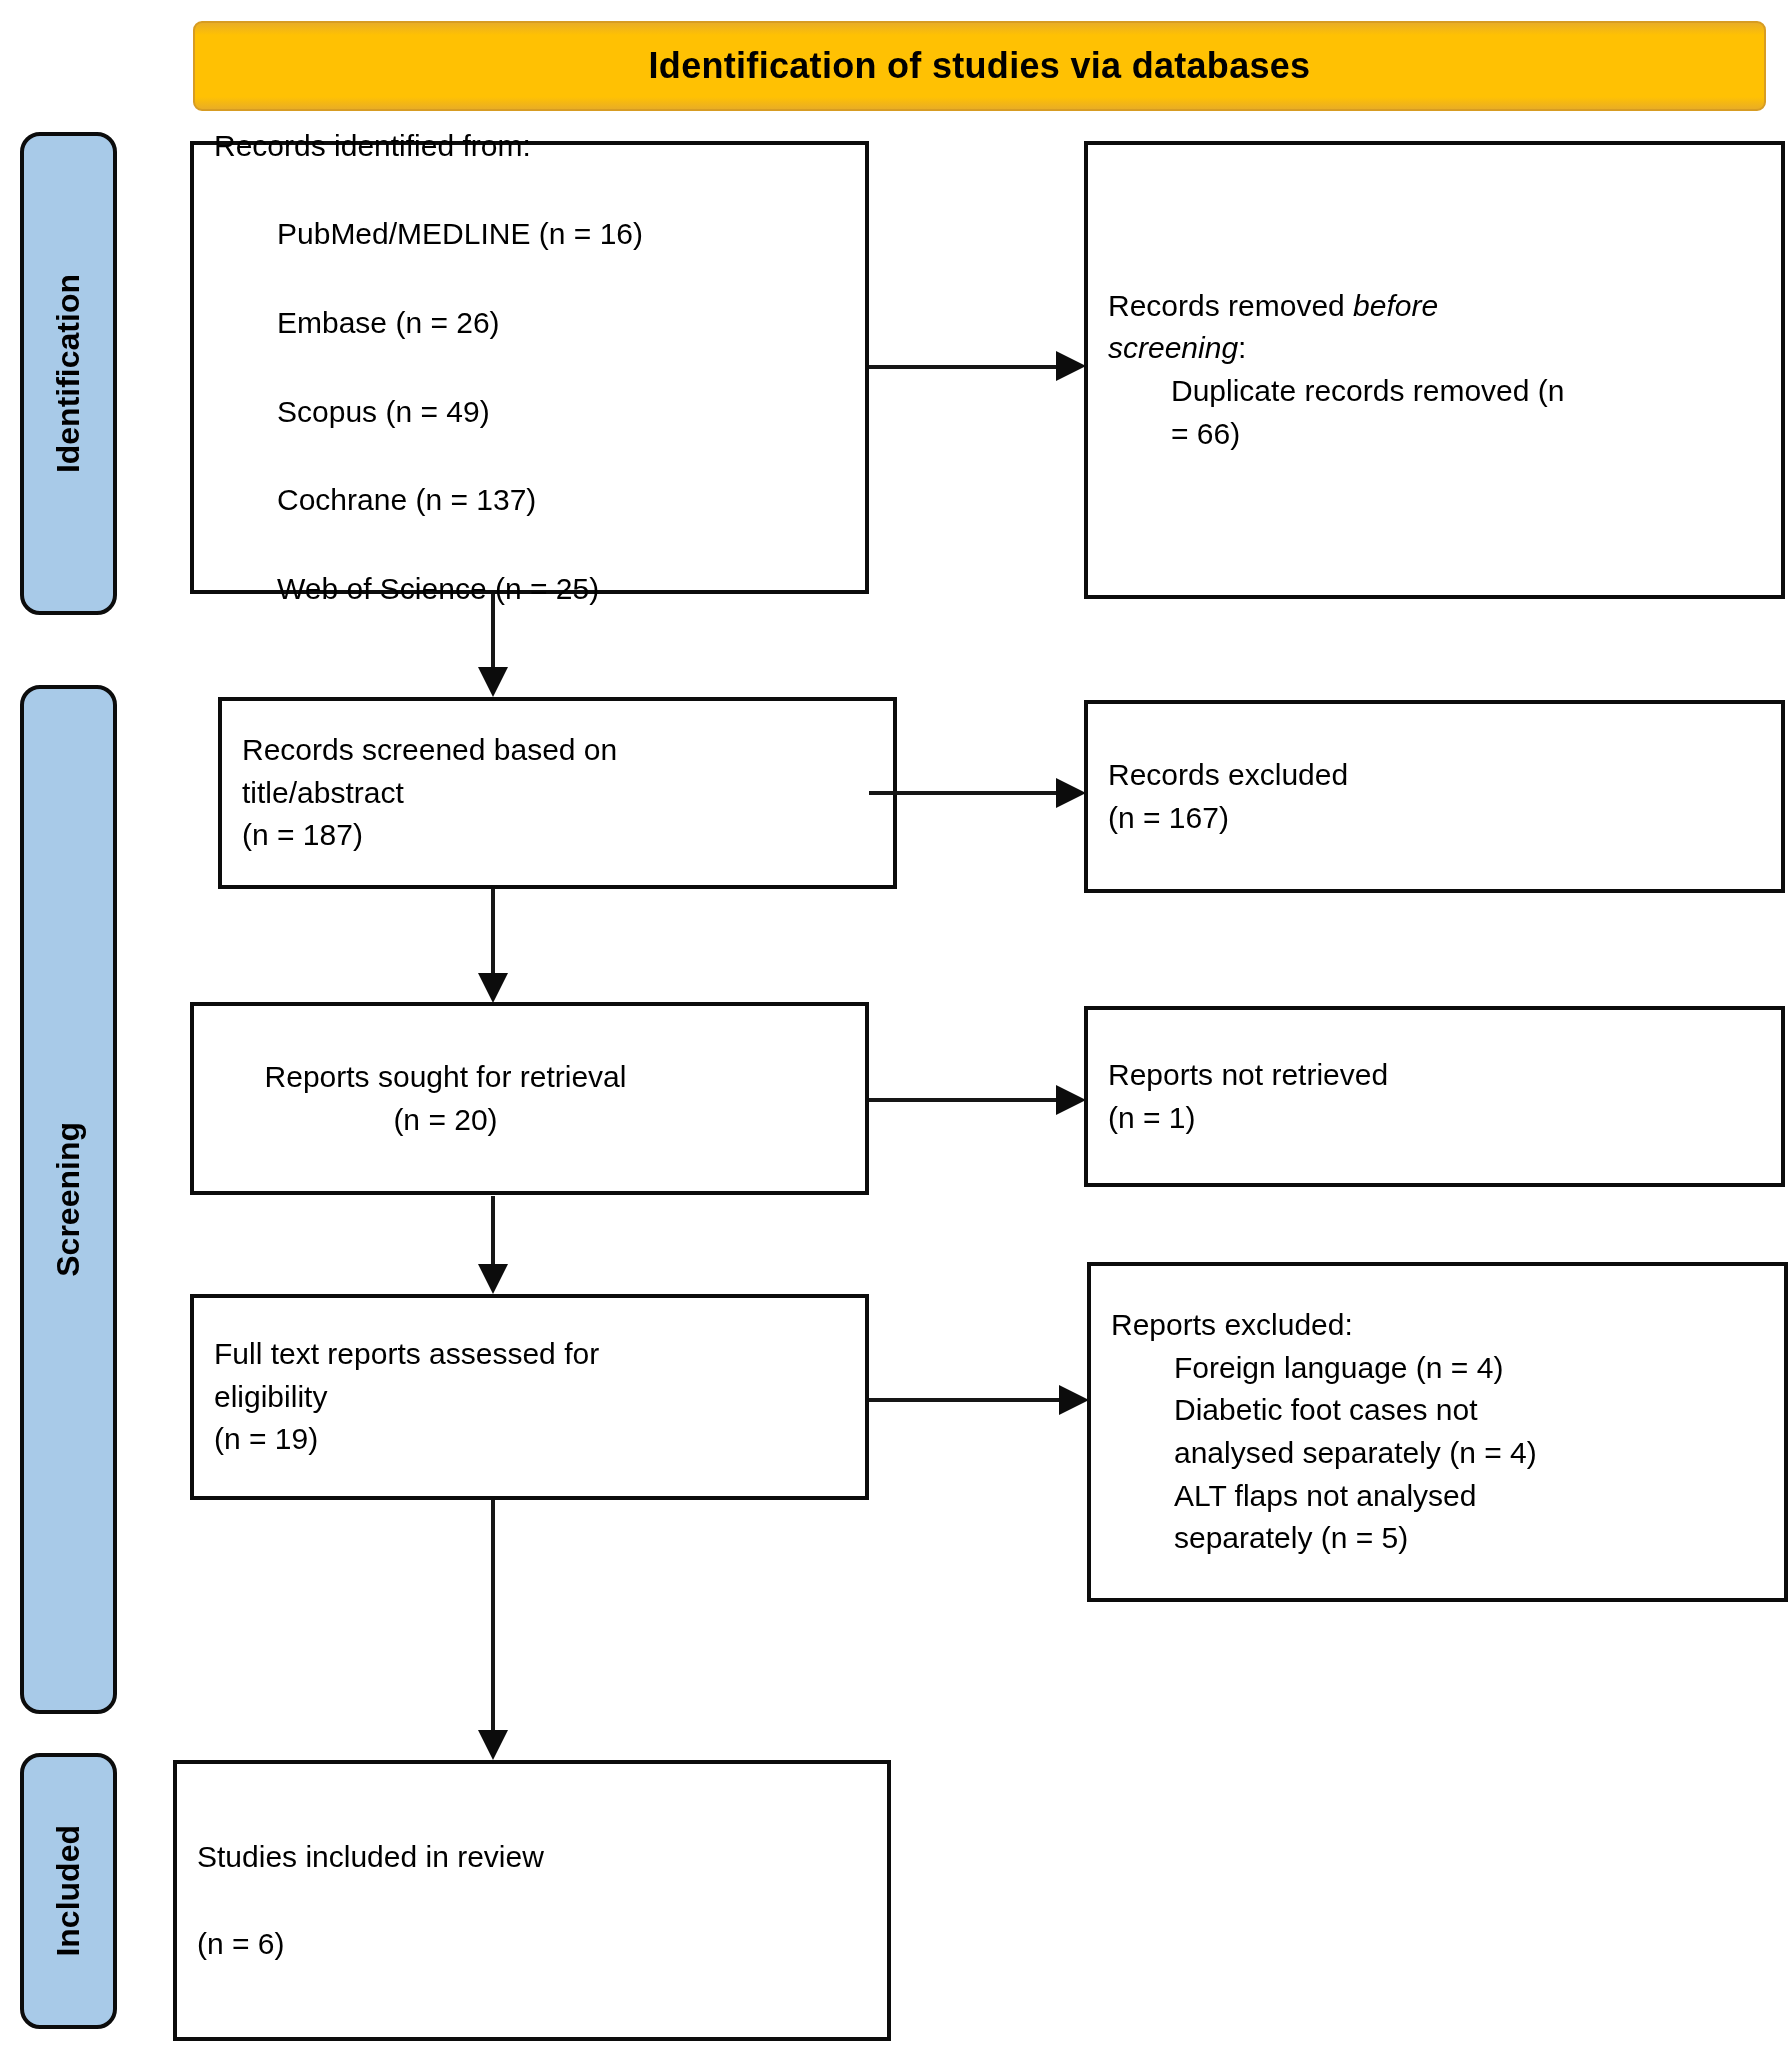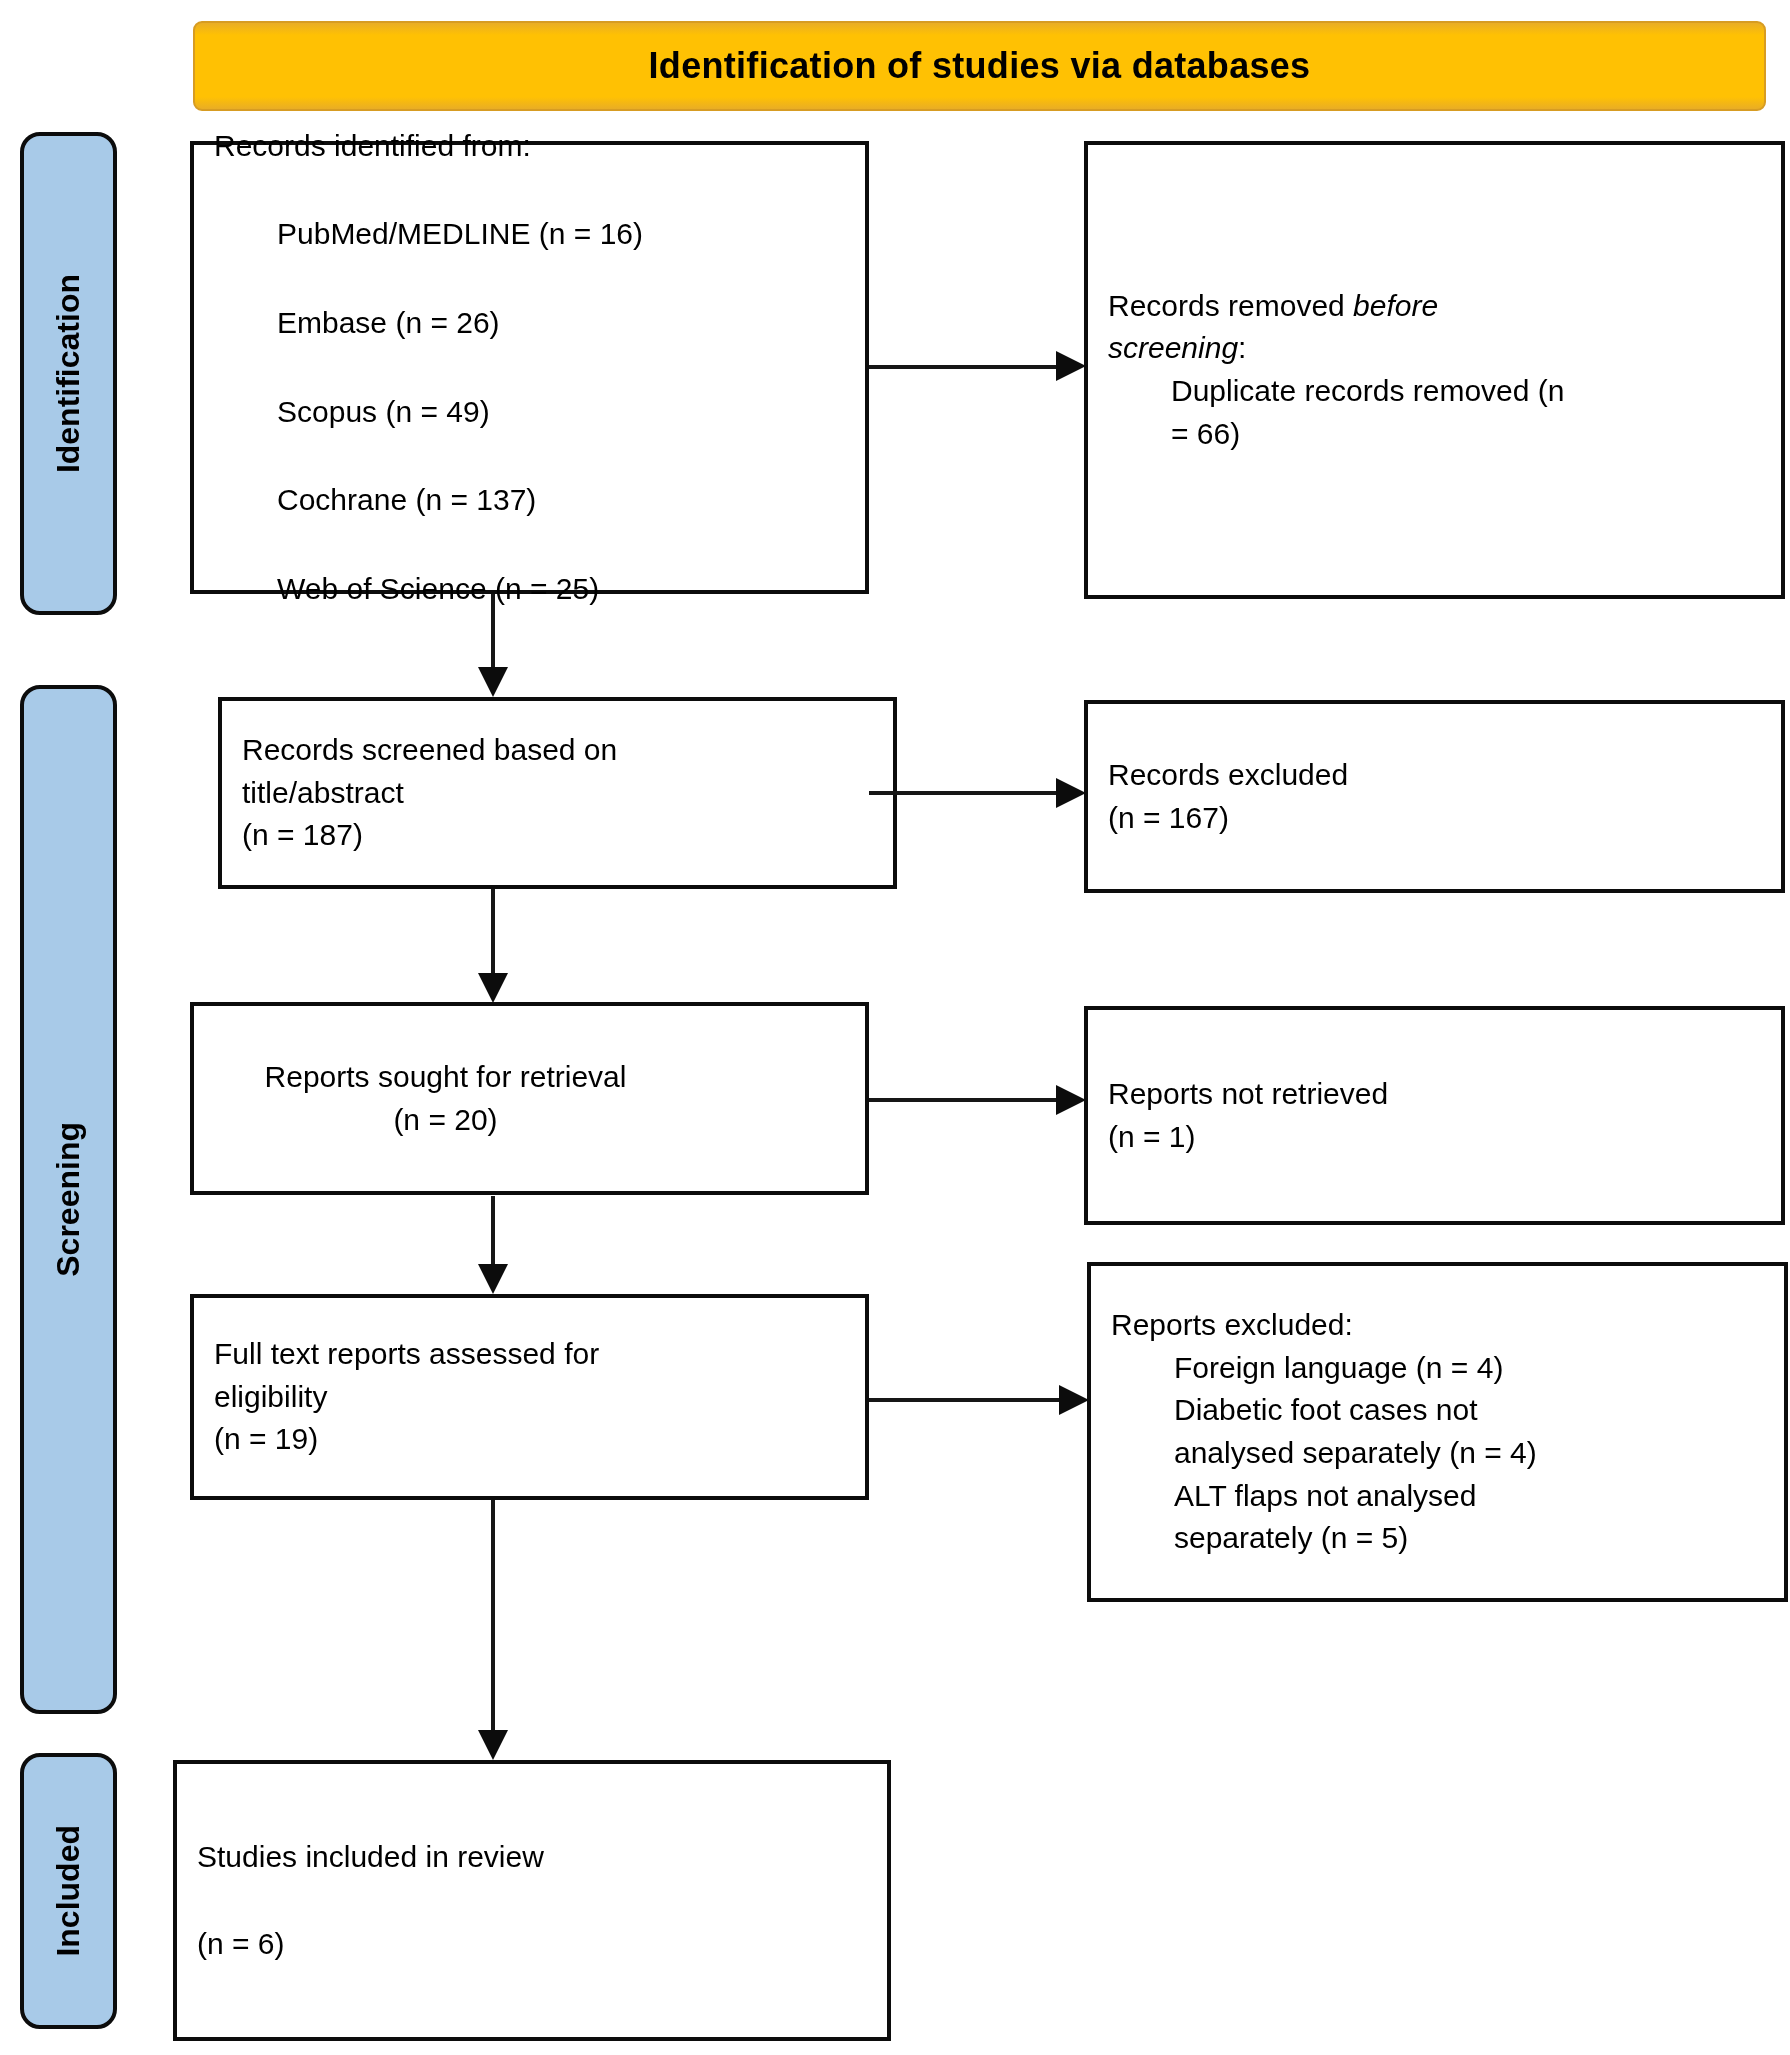--- a/index.html
+++ b/index.html
@@ -44,21 +44,21 @@
   }
   .fbox .t{max-width:463px;}
   .fbox .t-r{max-width:423px;}
   .fbox .sub{margin-left:63px;max-width:410px;}
   .fbox .em{font-style:italic;}
   .l1{left:190px;top:141px;width:679px;height:453px;gap:46px;}
   .r1{left:1084px;top:141px;width:701px;height:458px;}
   .l2{left:190px;top:697px;width:679px;height:192px;margin-left:28px;}
   .r2{left:1084px;top:700px;width:701px;height:193px;}
   .l3{left:190px;top:1002px;width:679px;height:193px;text-align:center;}
-  .r3{left:1084px;top:1006px;width:701px;height:219px;}
+  .r3{left:1084px;top:1006px;width:701px;height:181px;}
   .l4{left:190px;top:1294px;width:679px;height:206px;}
   .r4{left:1087px;top:1262px;width:701px;height:340px;}
   .l5{left:173px;top:1760px;width:718px;height:281px;gap:44px;}
   
   .vline{position:absolute;width:4px;background:#161616;}
   .hline{position:absolute;height:4px;background:#161616;}
   .head-down{position:absolute;width:0;height:0;
     border-left:15px solid transparent;border-right:15px solid transparent;
     border-top:30px solid #0c0c0c;}
   .head-right{position:absolute;width:0;height:0;

